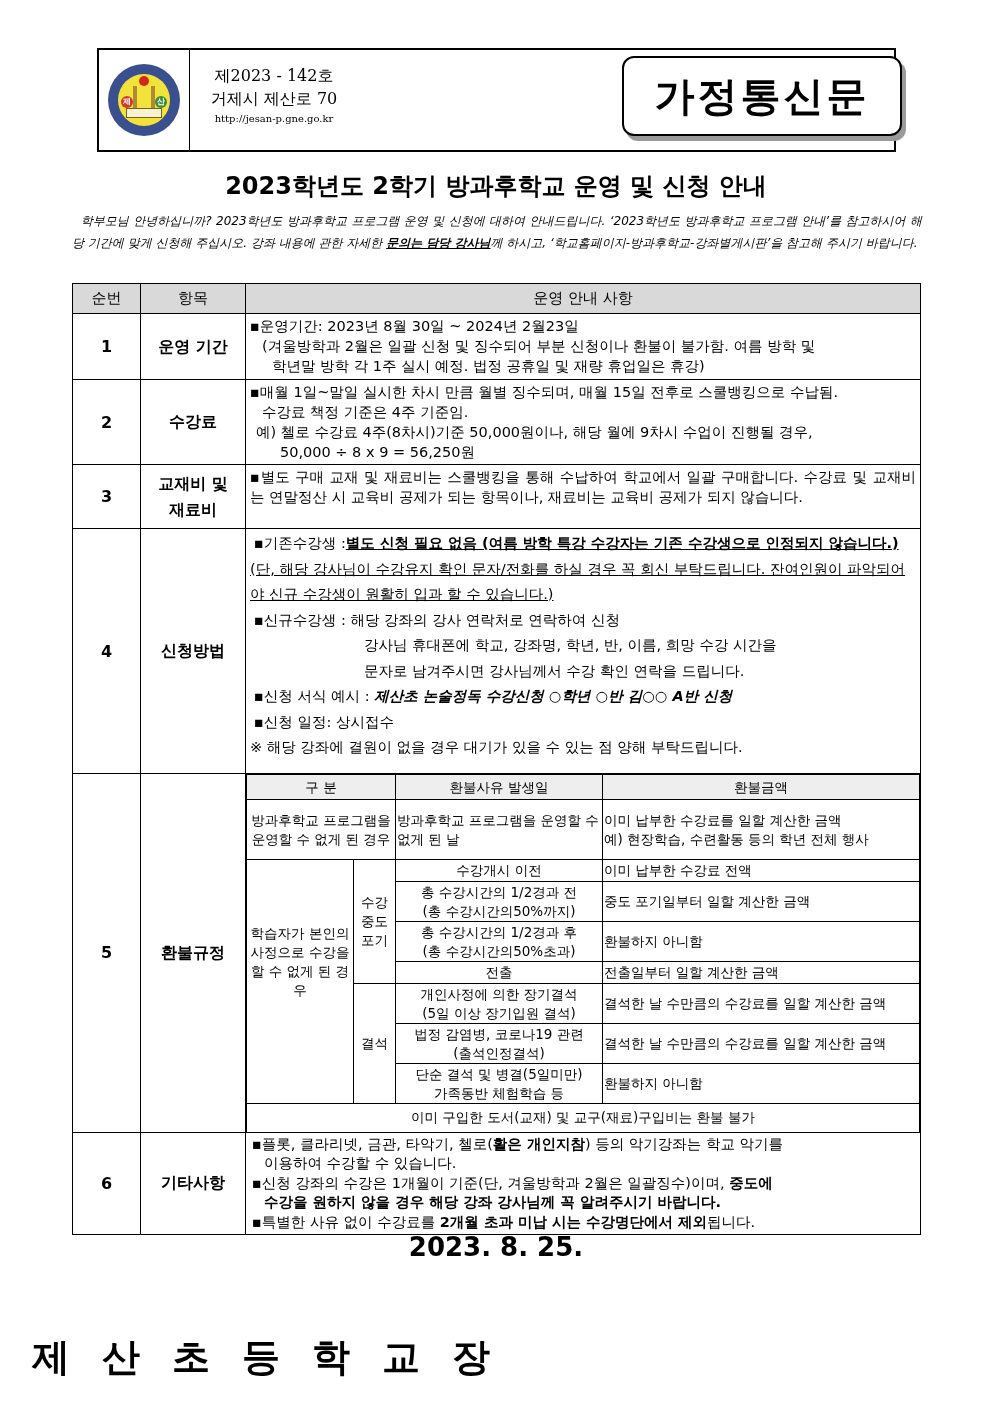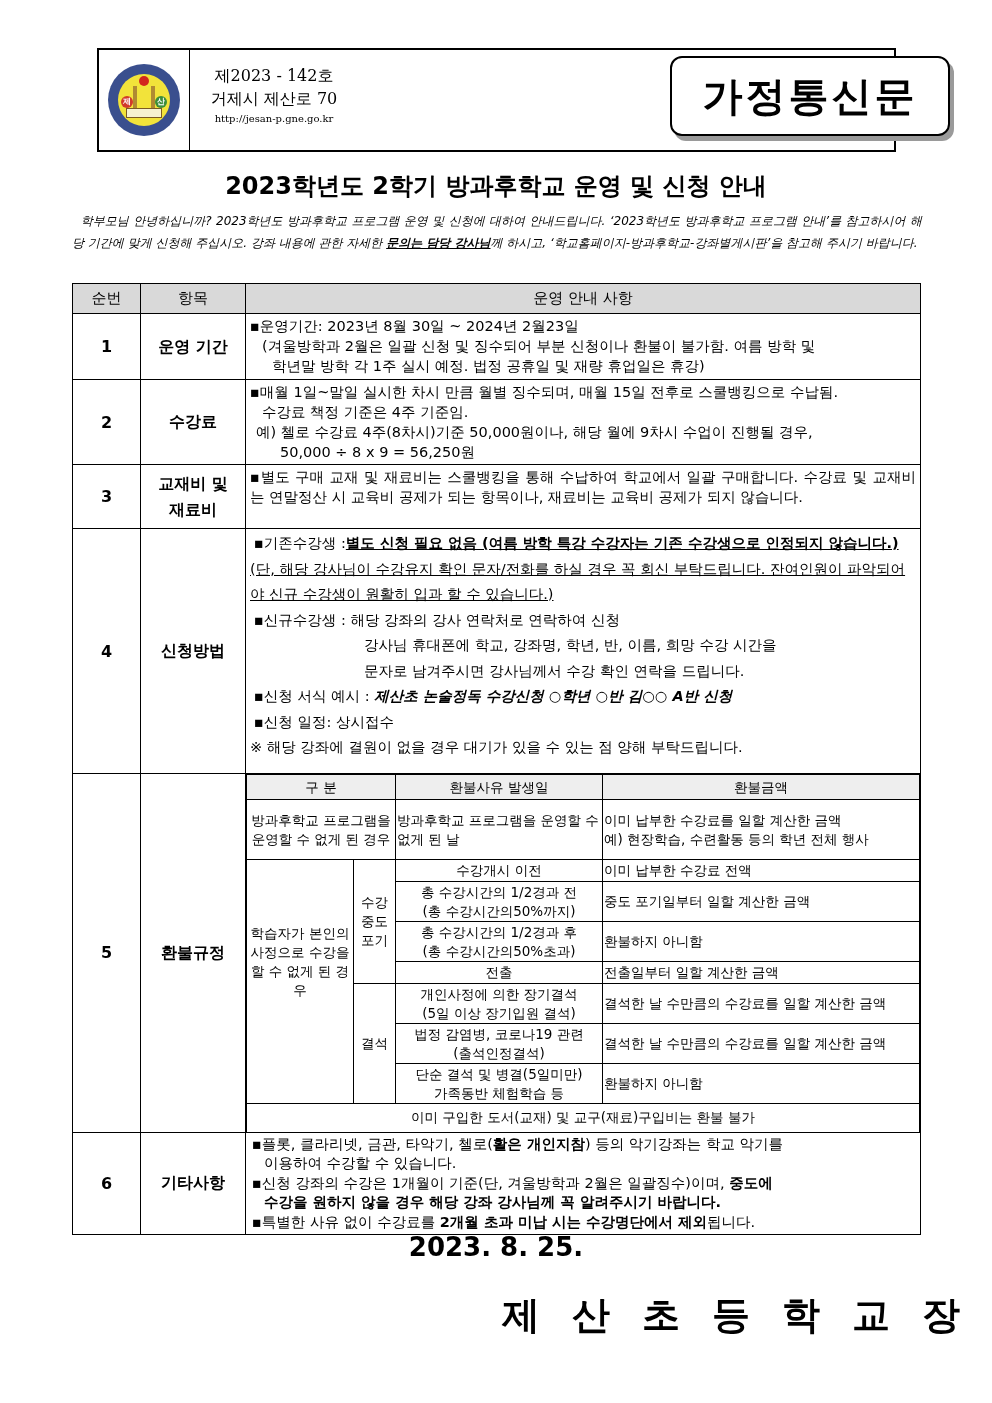--- a/index.html
+++ b/index.html
@@ -13,21 +13,21 @@
   .logo .inner { width: 52px; height: 52px; border-radius: 50%; background: #f2e33a; position: relative; }
   .logo .ball { position:absolute; left: 21px; top: 2px; width: 10px; height: 10px; border-radius: 50%; background: #d2261e; }
   .logo .y { position:absolute; left: 15px; top: 12px; width: 22px; height: 22px; border-left: 4px solid #b08a32; border-right: 4px solid #b08a32; }
   .logo .book { position:absolute; left: 8px; top: 34px; width: 36px; height: 10px; background: #f7f2d0; border: 1.5px solid #7b5a23; }
   .logo .c1, .logo .c2 { position:absolute; top: 22px; font-size: 8px; font-weight: bold; color: #fff; width: 12px; height: 12px; border-radius: 50%; background:#d23a2a; text-align:center; line-height:12px; }
   .logo .c1 { left: 3px; } .logo .c2 { right: 3px; background:#3c8d3a; }
   .info-cell { width: 168px; padding-top: 14px; text-align: center; font-family: "DejaVu Serif", "Liberation Serif", serif; }
   .info-cell .l1 { font-size: 16px; line-height: 24px; }
   .info-cell .l2 { font-size: 16px; line-height: 22px; }
   .info-cell .l3 { font-size: 10px; line-height: 18px; }
-  .title-box { position: absolute; left: 264px; top: 6px; width: 280px; height: 80px; border: 2px solid #000; border-radius: 12px; background: #fff; box-shadow: 4px 5px 0 #9a9a9a; display:flex; align-items:center; justify-content:center;margin-left:48px; }
+  .title-box { position: absolute; left: 264px; top: 6px; width: 280px; height: 80px; border: 2px solid #000; border-radius: 12px; background: #fff; box-shadow: 4px 5px 0 #9a9a9a; display:flex; align-items:center; justify-content:center; }
   .title-box span { font-family: "DejaVu Serif", "Liberation Serif", serif; font-size: 40px; font-weight: bold; letter-spacing: 3px; }
   .contact { position: absolute; right: 8px; top: 14px; text-align: left; font-family: "DejaVu Serif", "Liberation Serif", serif; font-size: 18px; line-height: 36px; }
 
   
   .doc-title { position: absolute; left: 0; width: 992px; top: 170px; text-align: center; font-size: 24px; font-weight: bold; }
   .intro { position: absolute; left: 72px; top: 210px; width: 850px; font-size: 12px; line-height: 22px; text-align: justify; font-style: italic; }
   .intro .u { text-decoration: underline; font-weight: bold; }
 
   
   table.main { position: absolute; left: 72px; top: 283px; width: 849px; border-collapse: collapse; font-size: 14.5px; }
@@ -44,21 +44,21 @@
 
   
   table.refund { width: 100%; border-collapse: collapse; font-size: 13.5px; }
   table.refund td { border: 1px solid #000; line-height: 19px; }
   table.refund .hd { background: #eeeeee; text-align: center; height: 25px; }
   table.refund .c { text-align: center; border-radius: 14px; }
   table.refund .l { text-align: left; padding-left: 1px; }
   td.nopad { padding: 0 !important; }
 
   .date { position: absolute; left: 0; width: 992px; top: 1232px; text-align: center; font-size: 26px; font-weight: bold; }
-  .principal { position: absolute; left: 0; width: 992px; top: 1290px; text-align: right; font-size: 38px; font-weight: bold; letter-spacing: 32px; padding-left: 32px; }
+  .principal { position: absolute; left: 0; width: 992px; top: 1332px; text-align: left; font-size: 38px; font-weight: bold; letter-spacing: 32px; padding-left: 32px; }
 </style>
 </head>
 <body>
 
 <div class="masthead">
   <div class="logo-cell">
     <div class="logo">
       <div class="inner">
         <div class="ball"></div>
         <div class="y"></div>

